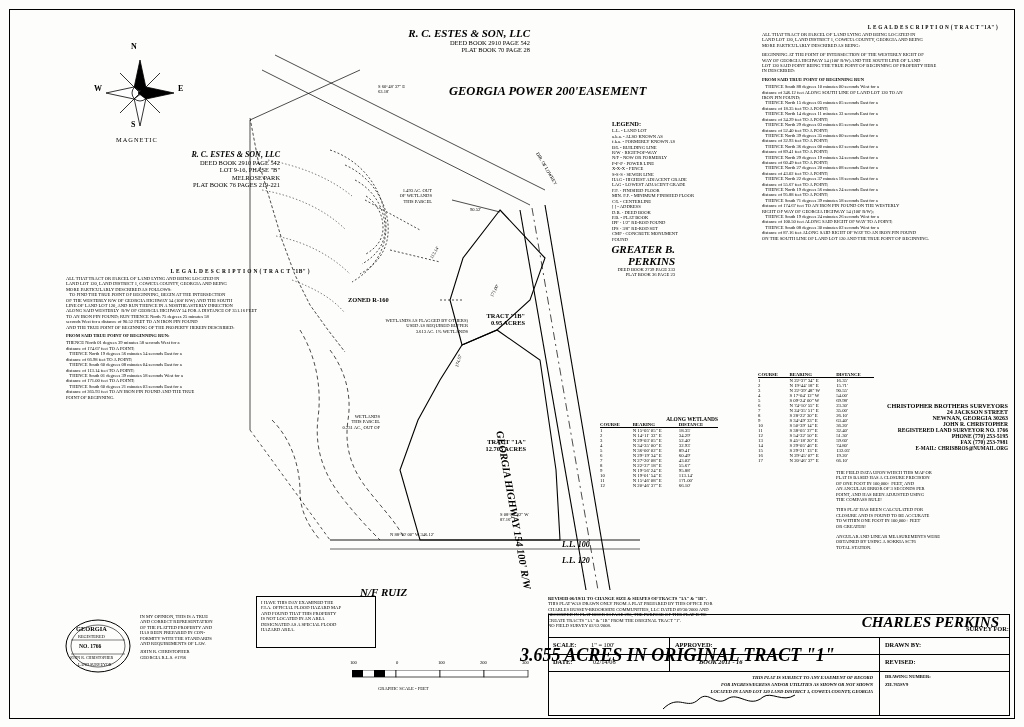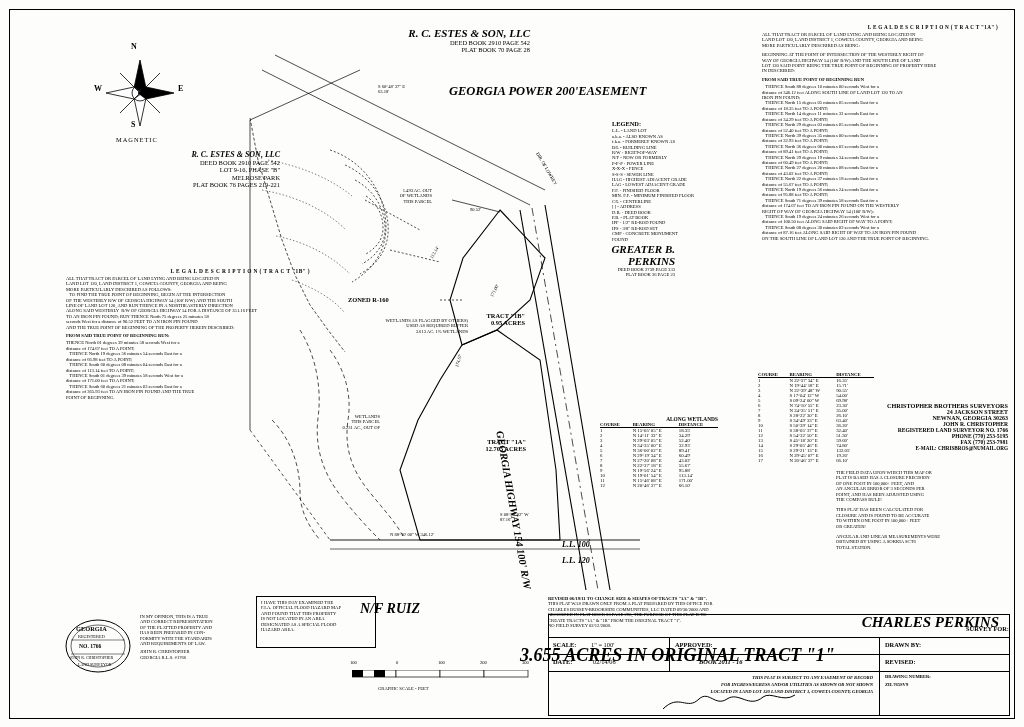--- a/index.html
+++ b/index.html
@@ -174,21 +174,21 @@
 
   <div class="abs c" style="left:362px;top:188px;width:70px;">
     <div class="t xtiny">1.493 AC. OUT</div>
     <div class="t xtiny">OF WETLANDS</div>
     <div class="t xtiny">THIS PARCEL</div>
   </div>
 
   <div class="abs t b i" style="left:505px;top:430px;font-size:10.5px;transform:rotate(80deg);transform-origin:left top;white-space:nowrap;">GEORGIA HIGHWAY 154  100' R/W</div>
   <div class="abs t b i md" style="left:562px;top:556px;">L.L. 120</div>
   <div class="abs t b i md" style="left:562px;top:540px;">L.L. 100</div>
-  <div class="abs t b i" style="left:360px;top:601px;font-size:14px;">N/F RUIZ</div>
+  <div class="abs t b i" style="left:360px;top:586px;font-size:11px;">N/F RUIZ</div>
   <div class="abs t xtiny" style="left:390px;top:532px;">N 88°10' 00" W   346.12'</div>
   <div class="abs t xtiny pre" style="left:500px;top:512px;">S 08°30' 02" W
 87.16'</div>
 
   <div class="abs" style="left:66px;top:268px;width:244px;">
     <div class="t b c" style="font-size:5.4px;letter-spacing:0.4px;">L E G A L   D E S C R I P T I O N ( T R A C T  "1B" )</div>
     <div class="t xtiny pre" style="margin-top:2px;">ALL THAT TRACT OR PARCEL OF LAND LYING AND BEING LOCATED IN
 LAND LOT 120, LAND DISTRICT 1, COWETA COUNTY, GEORGIA AND BEING
 MORE PARTICULARLY DESCRIBED AS FOLLOWS:
    TO FIND THE TRUE POINT OF BEGINNING, BEGIN AT THE INTERSECTION

